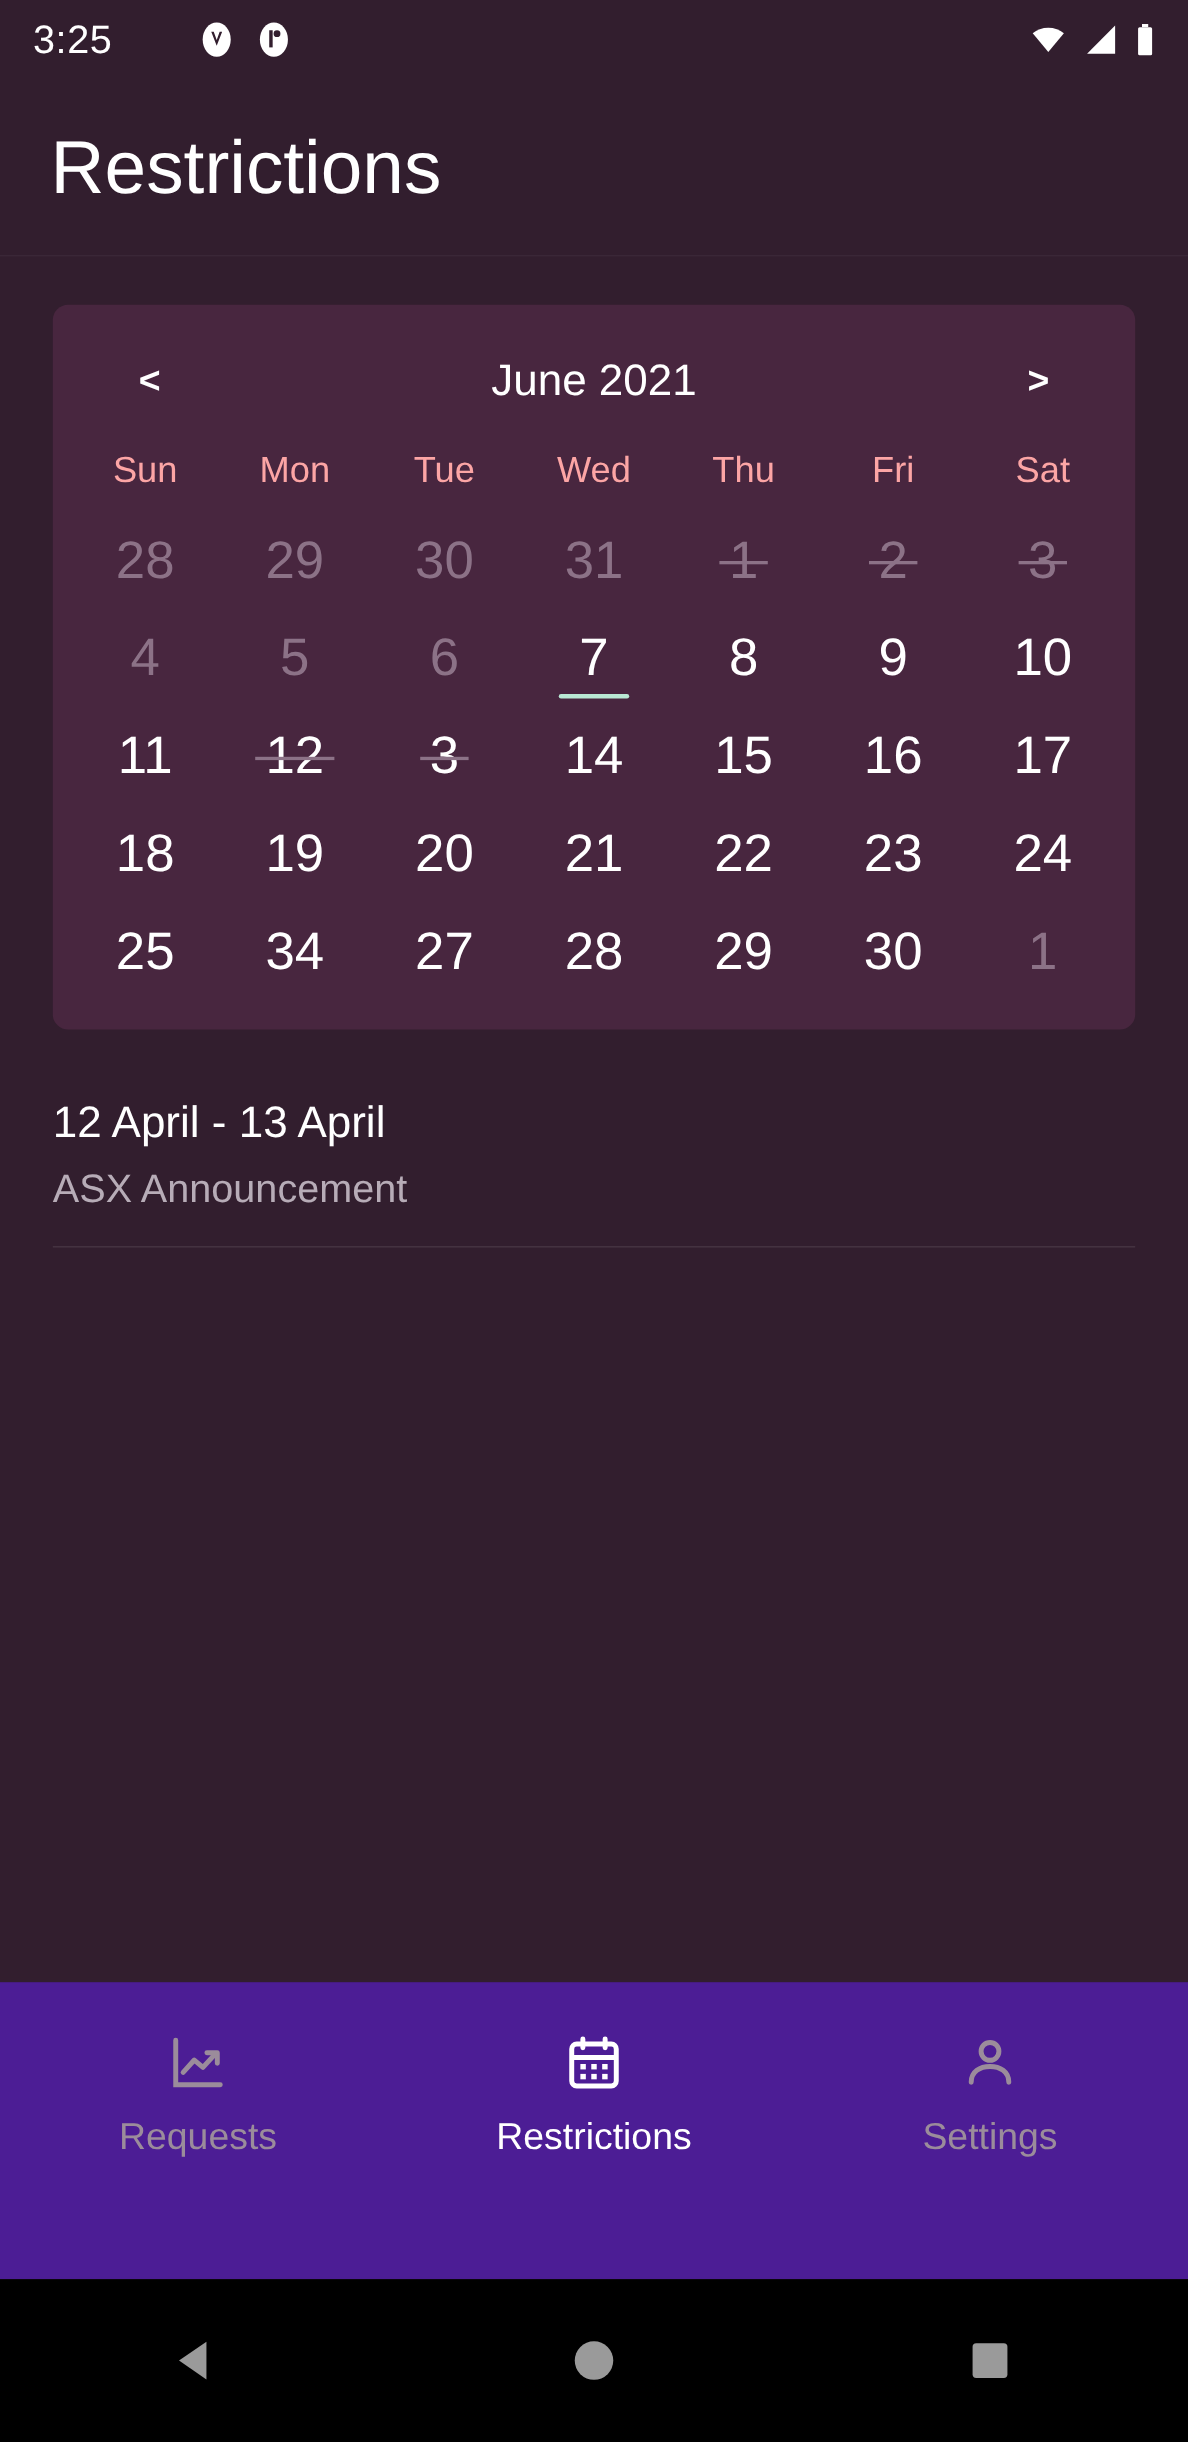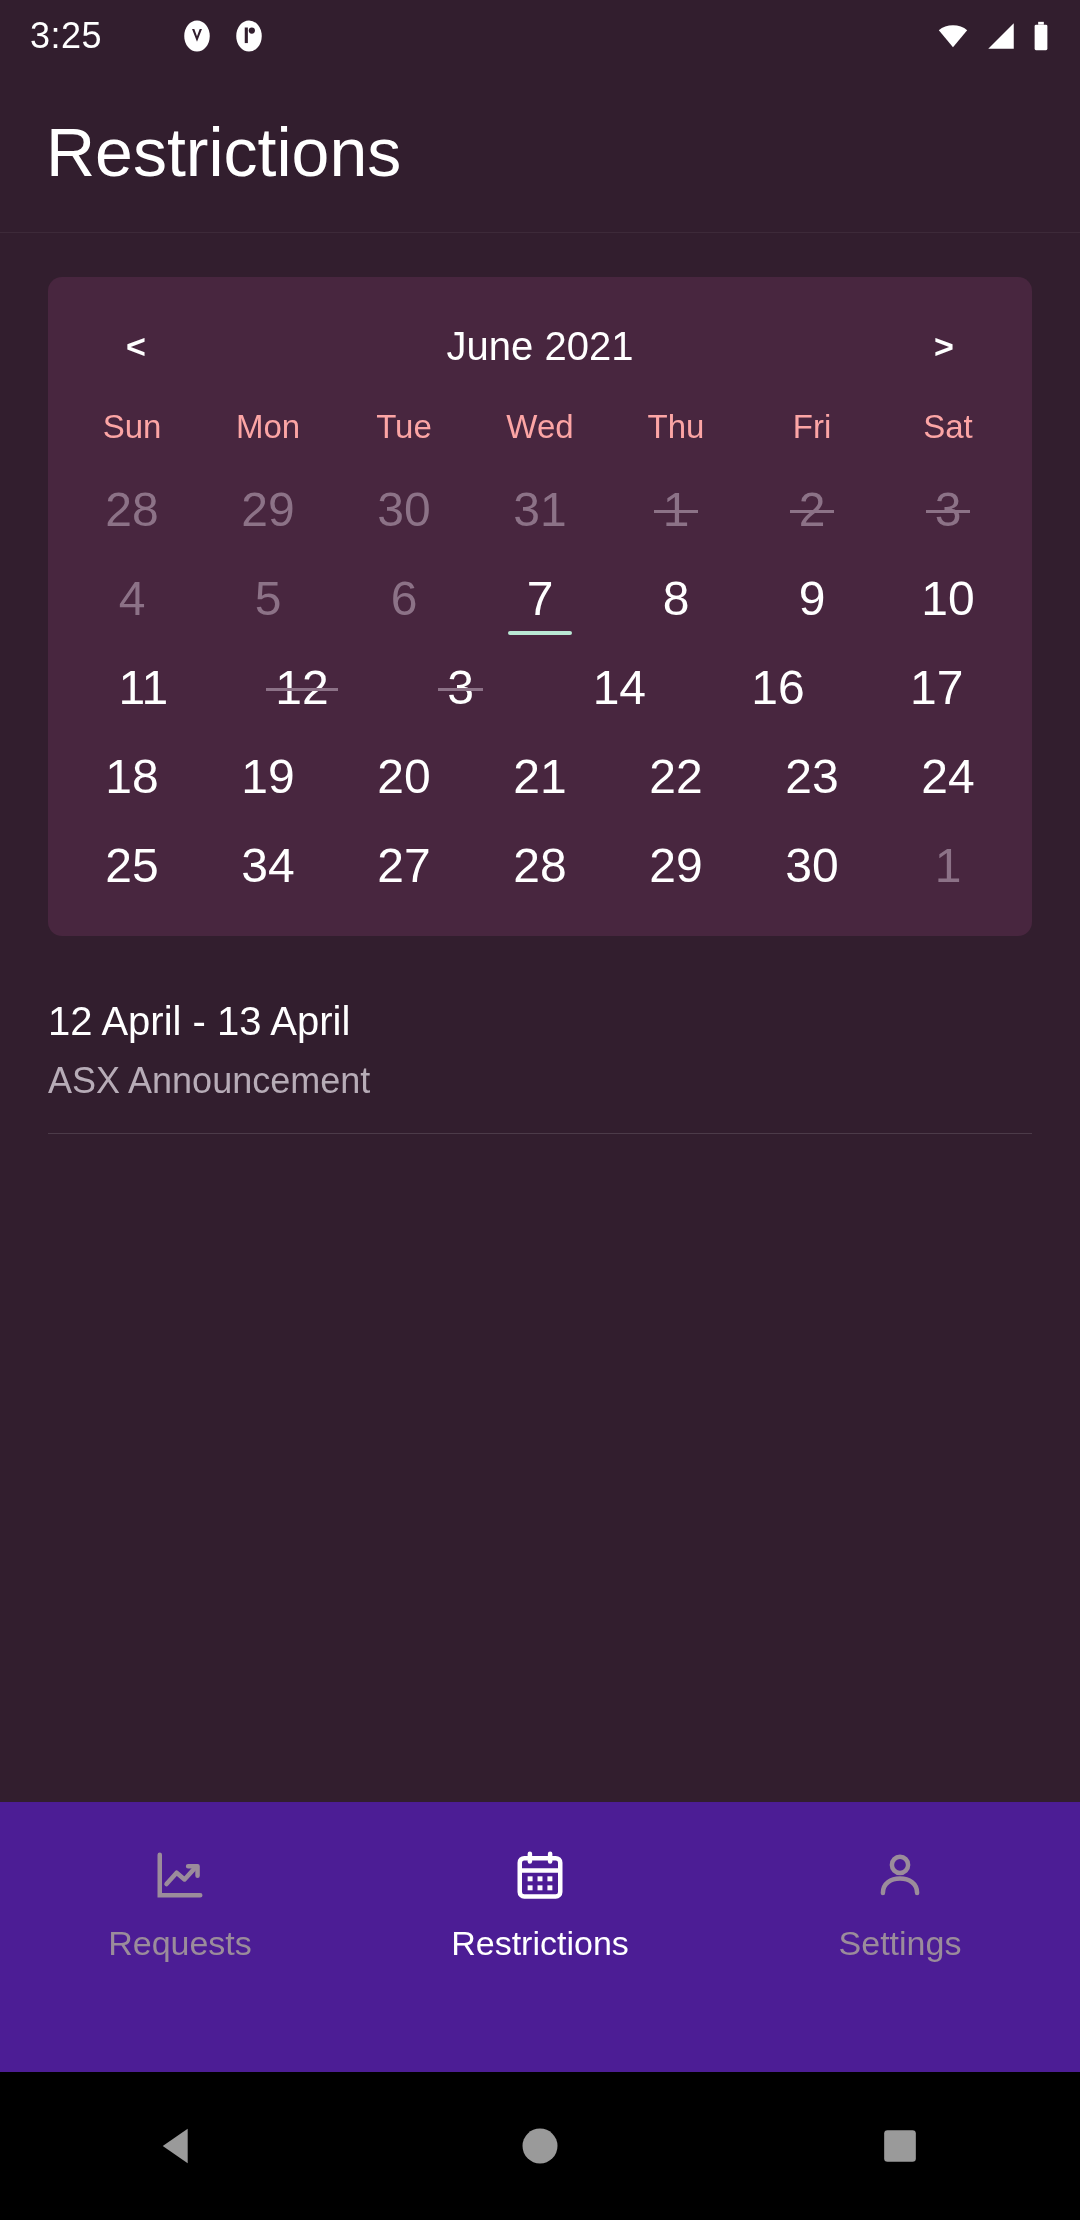--- a/index.html
+++ b/index.html
@@ -371,20 +371,25 @@
                 </div>
               </div>
               <div class="cal-cell">
                 <div class="cal-day struck">
                   <span class="num">3</span>
                 </div>
               </div>
               <div class="cal-cell">
                 <div class="cal-day">
                   <span class="num">14</span>
+                </div>
+              </div>
+              <div class="cal-cell">
+                <div class="cal-day">
+                  <span class="num">15</span>
                 </div>
               </div>
               <div class="cal-cell">
                 <div class="cal-day">
                   <span class="num">16</span>
                 </div>
               </div>
               <div class="cal-cell">
                 <div class="cal-day">
                   <span class="num">17</span>

